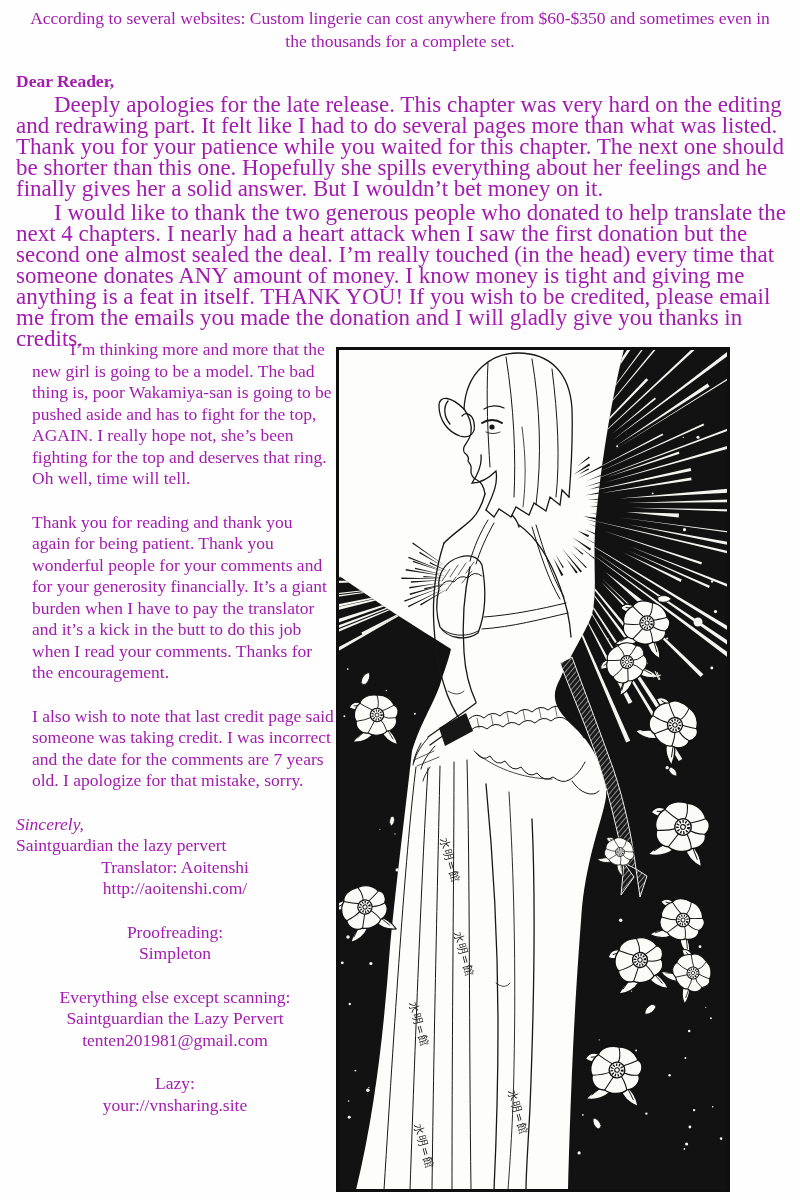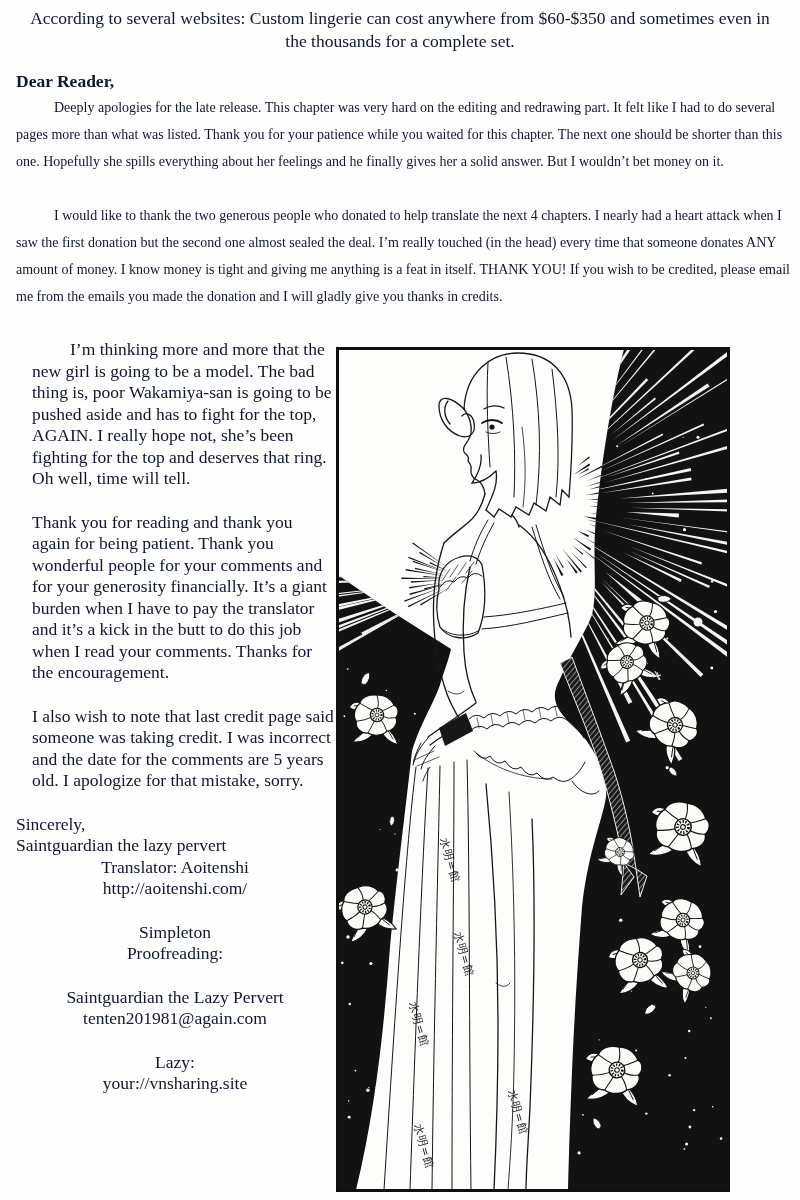--- a/index.html
+++ b/index.html
@@ -1,40 +1,40 @@
 <!DOCTYPE html>
 <html><head>
 <meta charset="utf-8">
 <style>
   html,body{margin:0;padding:0;background:#e8e8e8;}
   .page{
     position:relative; width:800px; height:1200px; margin:0 auto;
-    background:#fefefe; color:#0f172a;
+    background:#fefefe; color:#a21caf;
     font-family:"Liberation Serif", serif;
     overflow:hidden;
   }
   .page p{margin:0;}
   .header-note{
     position:absolute; top:7px; left:24px; right:24px;
     font-size:17.5px; line-height:23px; text-align:center;
   }
   .salutation{ position:absolute; top:71px; left:16px; font-size:17.5px;font-weight:bold; }
   .body-para{
     position:absolute; left:16px; right:8px;
-    font-size:14px; line-height:27px; text-indent:38px;
+    font-size:23px; line-height:21px; text-indent:38px;
   }
   .p1{ top:94px; }
   .p2{ top:202px; }
   .left-col{
     position:absolute; top:339px; left:16px; width:318px;
     font-size:17.5px; line-height:21.5px;
   }
   .left-col .col-para{ margin:0 0 22px 16px; }
   .left-col .indent{ text-indent:38px; }
-  .closing{ margin:0 0 21px 0; }
+  .closing{ margin:0 0 21px 0;font-style:italic; }
   .signature{ margin:0 0 24px 0; }
   .credits{ text-align:center;font-family:Liberation Serif, serif; }
   .credit-group{ margin:0 0 22px 0; }
   .panel{
     position:absolute; top:347px; left:336px; width:394px; height:845px;
   }
   .panel svg{ display:block; width:100%; height:100%; }
 </style>
 </head>
 <body>
@@ -43,36 +43,37 @@
 
   <p class="header-note">According to several websites: Custom lingerie can cost anywhere from $60-$350 and sometimes even in the thousands for a complete set.</p>
 
   <p class="salutation">Dear Reader,</p>
   <p class="body-para p1">Deeply apologies for the late release.  This chapter was very hard on the editing and redrawing part. It felt like I had to do several pages more than what was listed.  Thank you for your patience while you waited for this chapter.  The next one should be shorter than this one.  Hopefully she spills everything about her feelings and he finally gives her a solid answer.  But I wouldn’t bet money on it.</p>
   <p class="body-para p2">I would like to thank the two generous people who donated to help translate the next 4 chapters.  I nearly had a heart attack when I saw the first donation but the second one almost sealed the deal.  I’m really touched (in the head) every time that someone donates ANY amount of money.  I know money is tight and giving me anything is a feat in itself.  THANK YOU!  If you wish to be credited, please email me from the emails you made the donation and I will gladly give you thanks in credits.</p>
 
   <div class="left-col">
     <p class="col-para indent">I’m thinking more and more that the new girl is going to be a model.  The bad thing is, poor Wakamiya-san is going to be pushed aside and has to fight for the top, AGAIN.  I really hope not, she’s been fighting for the top and deserves that ring. Oh well, time will tell.</p>
     <p class="col-para">Thank you for reading and thank you again for being patient.  Thank you wonderful people for your comments and for your generosity financially.  It’s a giant burden when I have to pay the translator and it’s a kick in the butt to do this job when I read your comments.  Thanks for the encouragement.</p>
-    <p class="col-para">I also wish to note that last credit page said someone was taking credit.  I was incorrect and the date for the comments are 5 years old.  I apologize for that mistake, sorry.</p>
+    <p class="col-para">I also wish to note that last credit page said someone was taking credit.  I was incorrect and the date for the comments are 7 years old.  I apologize for that mistake, sorry.</p>
     <p class="closing">Sincerely,</p>
     <p class="signature">Saintguardian the lazy pervert</p>
 
     <div class="credits">
       <div class="credit-group">
         <p>Translator: Aoitenshi</p>
         <p>http://aoitenshi.com/</p>
       </div>
       <div class="credit-group">
+        <p>Proofreading:</p>
         <p>Simpleton</p>
-        <p>Proofreading:</p>
       </div>
       <div class="credit-group">
+        <p>Everything else except scanning:</p>
         <p>Saintguardian the Lazy Pervert</p>
-        <p>tenten201981@again.com</p>
+        <p>tenten201981@gmail.com</p>
       </div>
       <div class="credit-group">
         <p>Lazy:</p>
         <p>your://vnsharing.site</p>
       </div>
     </div>
   </div>
 
   <div class="panel">
     <svg id="panel-svg" viewBox="0 0 394 845" xmlns="http://www.w3.org/2000/svg">

